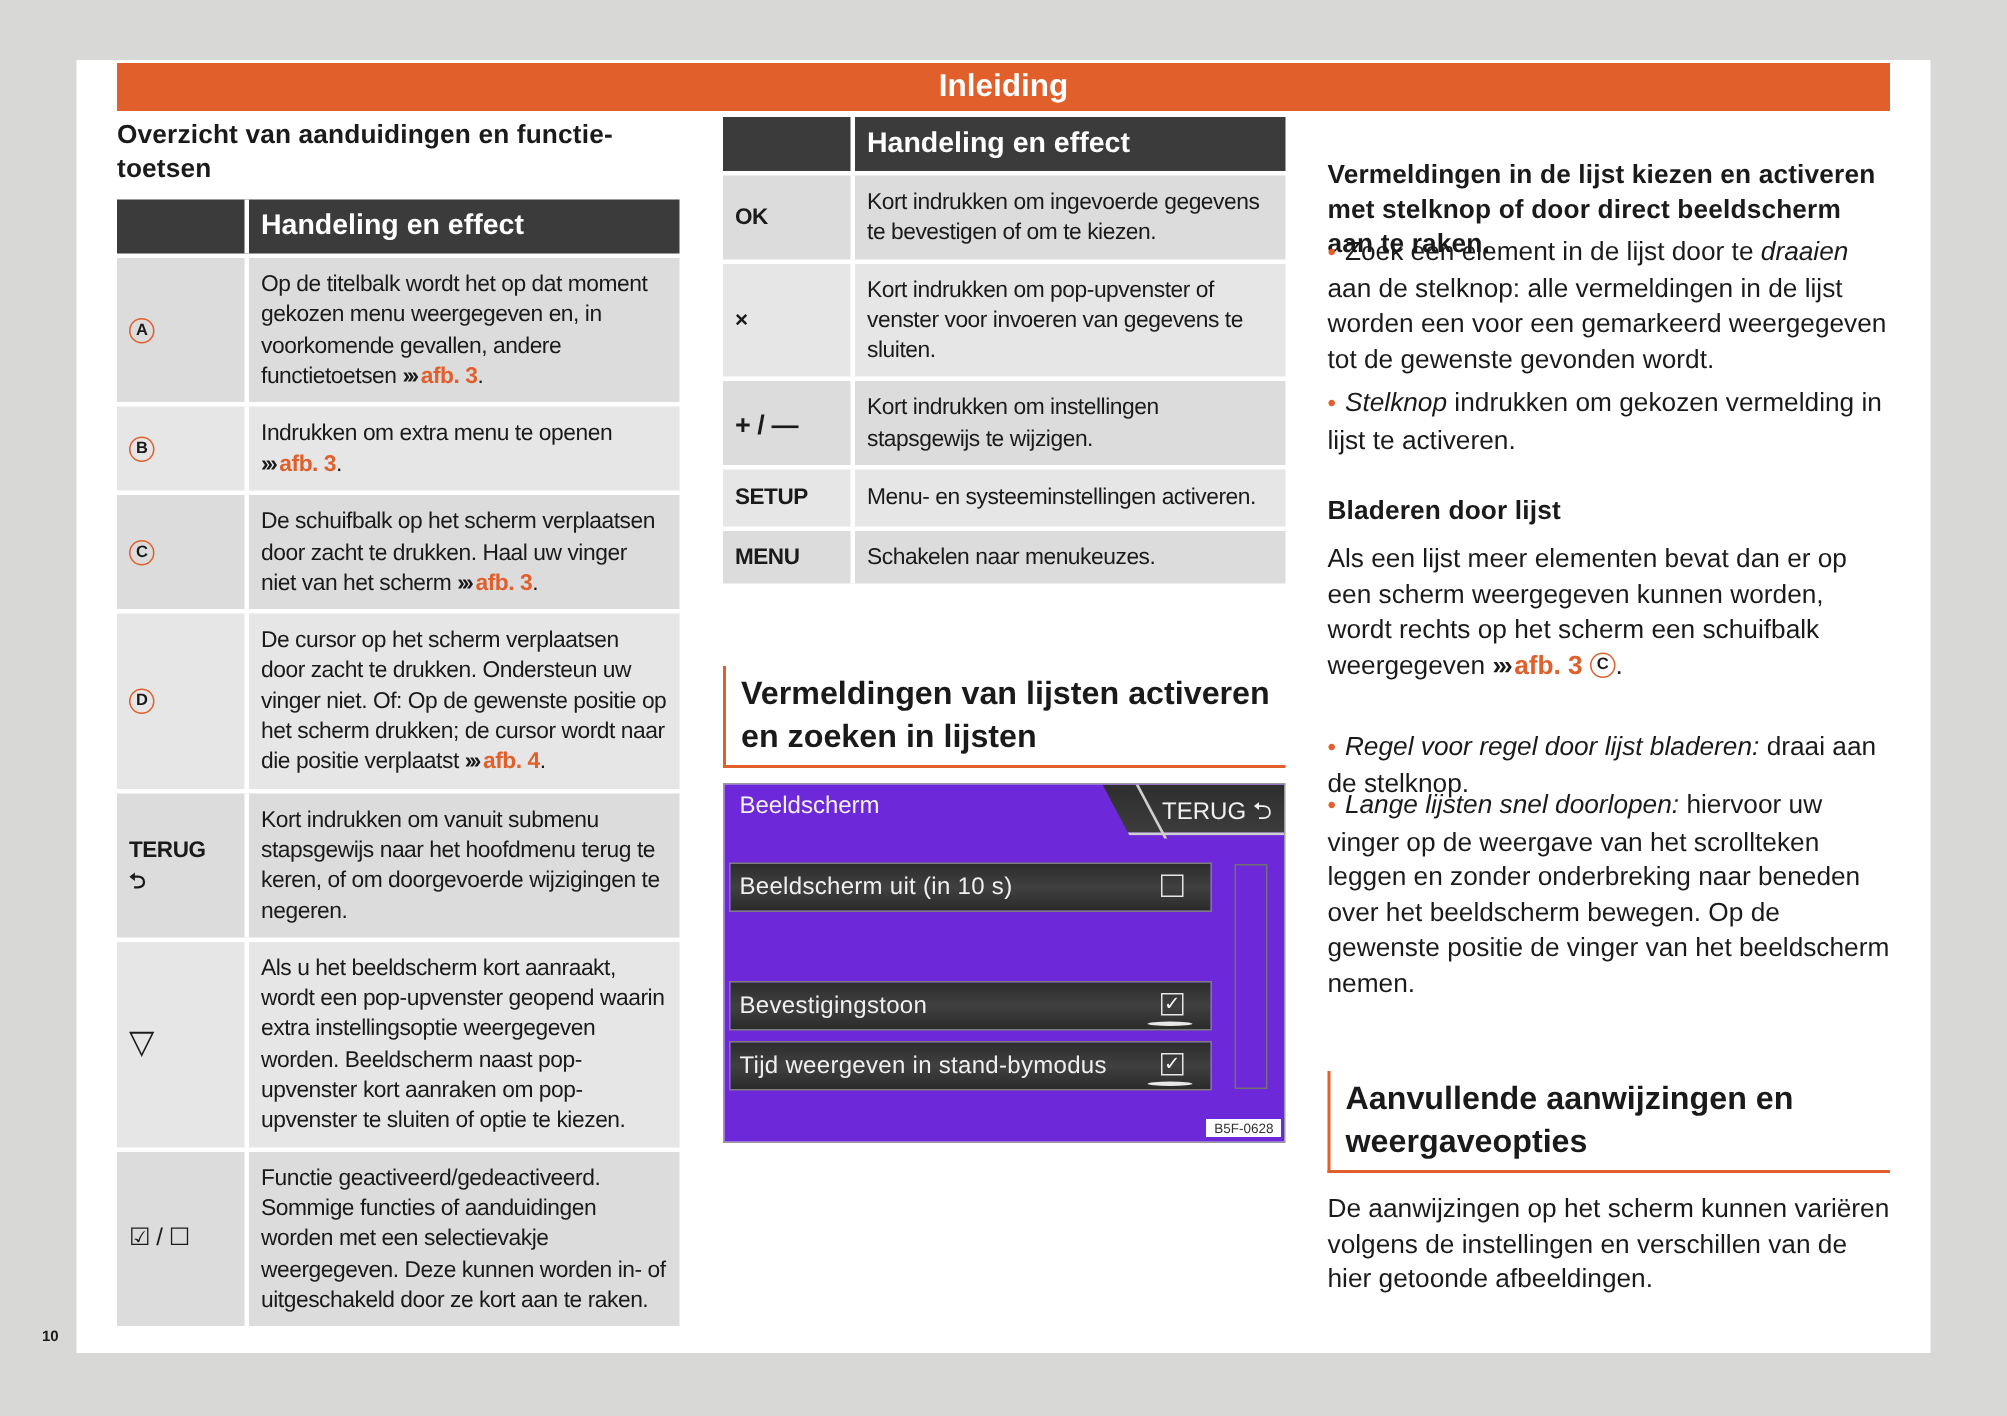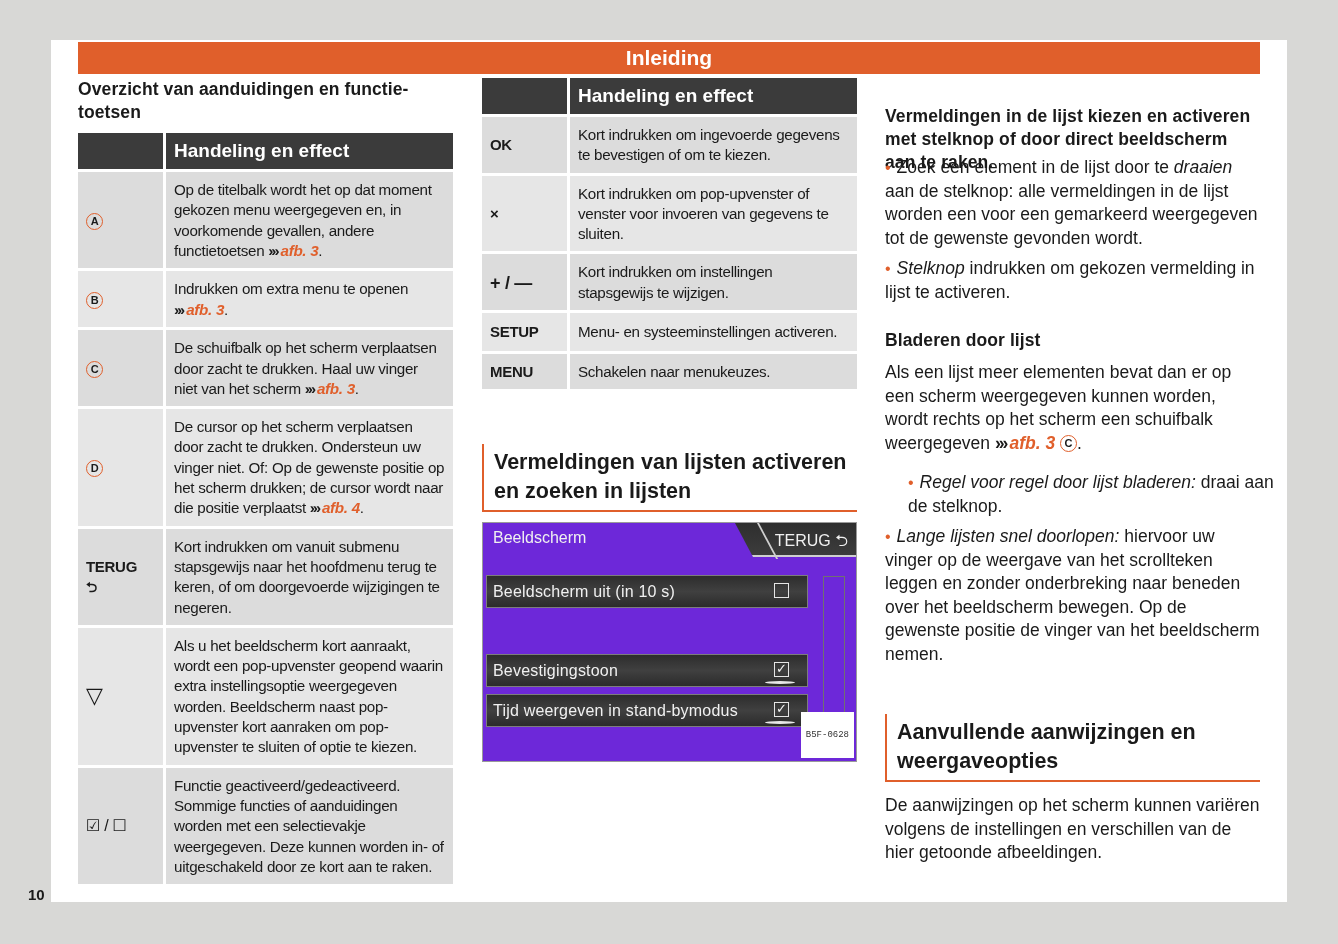--- a/index.html
+++ b/index.html
@@ -1,47 +1,47 @@
 <!DOCTYPE html>
 <html><head>
 <meta charset="utf-8">
 <style>
   * { box-sizing: border-box; margin: 0; padding: 0; }
   html, body { width: 1338px; height: 944px; background: #d8d8d6; overflow: hidden; }
   body { position: relative; font-family: "Liberation Sans", "DejaVu Sans", sans-serif; color: #1a1a1a; }
   .page { position: absolute; left: 51px; top: 40px; width: 1236px; height: 862px; background: #fff; }
   .topbar { position: absolute; left: 78px; top: 22px; width: 1182px; height: 32px; background: #e05f2b; color: #fff; text-align: center; font-weight: bold; font-size: 21px; line-height: 32px; margin-top: 20px; }
-  .page-num { position: absolute; left: 28px; top: 886px; font-weight: bold; font-size: 15px; }
+  .page-num { position: absolute; left: 28px; top: 886px; font-weight: bold; font-size: 10px; }
   .col { position: absolute; top: 0; }
   .c1 { left: 78px; width: 375px; }
   .c2 { left: 482px; width: 375px; }
   .c3 { left: 885px; width: 375px; }
   .h3 { font-weight: bold; font-size: 17.5px; line-height: 23px; letter-spacing: 0.1px; }
   table.tbl { border-collapse: separate; border-spacing: 0 3px; width: 375px; margin-top: -3px; }
   .tbl th { background: #3b3b3b; color: #fff; font-size: 19px; font-weight: bold; text-align: left; height: 36px; padding: 0 8px; }
   .tbl th.k { width: 88px; border-right: 3px solid #fff; }
   .tbl td { background: #dcdcdc; font-size: 15.2px; line-height: 20.3px; padding: 8px 8px 7px 8px; vertical-align: middle; letter-spacing: -0.3px; }
   .tbl td.k { border-right: 3px solid #fff; font-weight: bold; font-size: 15px; margin-top: 24px; }
   .tbl tr.alt td { background: #e6e6e6; }
-  .ref { color: #e05f2b; font-weight: bold; font-style: italic; }
+  .ref { color: #e05f2b; font-weight: bold; }
   .chev { font-weight: bold; letter-spacing: -2px; margin-right: 3px; }
   .circ { display: inline-block; width: 17px; height: 17px; border: 1.8px solid #e05f2b; border-radius: 50%; font-size: 11px; font-weight: bold; text-align: center; line-height: 14px; color: #1a1a1a; vertical-align: middle; }
   .sec-head { border-left: 2px solid #e05f2b; border-bottom: 2px solid #e05f2b; padding: 4px 0 4px 10px; font-weight: bold; font-size: 21.5px; line-height: 29px; }
   .fig { border: 1px solid #9a9a9a; width: 375px; }
   .screen { position: relative; background: #6d28d9; height: 238px; overflow: hidden; }
   .screen .title { position: absolute; left: 10px; top: 6px; color: #f0f0f0; font-size: 16px; }
   .screen .tab { position: absolute; left: 252px; top: 0; width: 125px; height: 34px; background: linear-gradient(#2e2e2e,#3c3c3c); clip-path: polygon(0 0,100% 0,100% 100%,18px 100%); border-bottom: 2px solid #cfcfcf; }
   .screen .tab-slash { position: absolute; left: 252px; top: 0; width: 24px; height: 36px; border-right: 2px solid #cfcfcf; transform: skewX(28deg); transform-origin: top left; }
   .screen .back { position: absolute; right: 8px; top: 6px; color: #f0f0f0; font-size: 16px; }
   .srow { position: absolute; left: 3px; width: 322px; height: 33px; border: 1px solid #7d7d7d; background: linear-gradient(#2d2d2d,#404040 50%,#2b2b2b); color: #f0f0f0; font-size: 16px; line-height: 31px; padding-left: 6px; letter-spacing: 0.2px; }
   .srow .r { position: absolute; right: 16px; top: 0; color: #a9a9a9; }
   .srow .cb { position: absolute; right: 18px; top: 7px; width: 15px; height: 15px; border: 1.5px solid #e6e6e6; font-size: 13px; line-height: 12px; text-align: center; color: #f5f5f5; }
   .srow .glow { position: absolute; right: 12px; bottom: 2px; width: 30px; height: 3px; border-radius: 50%; background: #e8e8e8; }
   .scrollbar { position: absolute; left: 340px; top: 53px; width: 22px; height: 150px; border: 1px solid #707070; }
-  .code { position: absolute; right: 2px; bottom: 3px; background: #fff; color: #333; font-size: 9px; padding: 18px 5px; font-family: Liberation Mono, monospace; }
+  .code { position: absolute; right: 2px; bottom: 3px; background: #fff; color: #333; font-size: 9px; padding: 1px 5px; font-family: Liberation Sans, sans-serif; }
   .caption { padding: 6px 10px 8px 10px; font-size: 16px; line-height: 21px; }
   .caption .afb { color: #e05f2b; font-weight: bold; margin-right: 6px; }
   p.body { font-size: 17.5px; line-height: 23.5px; }
   .bul::before { content: "\2022"; color: #e05f2b; margin-right: 6px; font-size: 16px; }
   i { font-style: italic; }
 </style>
 </head>
 <body>
 
 <div class="page"></div>
@@ -155,21 +155,21 @@
 <div class="col c3">
   <div class="h3" style="position:absolute;top:78px;width:375px;margin-top:27px;">Vermeldingen in de lijst kiezen en activeren met stelknop of door direct beeldscherm aan te raken.</div>
 
   <p class="body bul" style="position:absolute;top:156px;width:375px;"><span>Zoek een element in de lijst door te </span><i>draaien</i><span> aan de stelknop: alle vermeldingen in de lijst worden een voor een gemarkeerd weergegeven tot de gewenste gevonden wordt.</span></p>
   <p class="body bul" style="position:absolute;top:257px;width:375px;"><span></span><i>Stelknop</i><span> indrukken om gekozen vermelding in lijst te activeren.</span></p>
 
   <div class="h3" style="position:absolute;top:329px;">Bladeren door lijst</div>
 
   <p class="body" style="position:absolute;top:361px;width:375px;"><span>Als een lijst meer elementen bevat dan er op een scherm weergegeven kunnen worden, wordt rechts op het scherm een schuifbalk weergegeven</span> <span class="chev">›››</span><span class="ref">afb. 3</span> <span class="circ">C</span>.</p>
 
-  <p class="body bul" style="position:absolute;top:471px;width:375px;margin-left:23px;"><span></span><i>Regel voor regel door lijst bladeren:</i><span> draai aan de stelknop.</span></p>
+  <p class="body bul" style="position:absolute;top:486px;width:375px;"><span></span><i>Regel voor regel door lijst bladeren:</i><span> draai aan de stelknop.</span></p>
   <p class="body bul" style="position:absolute;top:525px;width:375px;"><span></span><i>Lange lijsten snel doorlopen:</i><span> hiervoor uw vinger op de weergave van het scrollteken leggen en zonder onderbreking naar beneden over het beeldscherm bewegen. Op de gewenste positie de vinger van het beeldscherm nemen.</span></p>
 
   <div class="sec-head" style="position:absolute;top:714px;width:375px;">Aanvullende aanwijzingen en weergaveopties</div>
 
   <p class="body" style="position:absolute;top:794px;width:375px;">De aanwijzingen op het scherm kunnen variëren volgens de instellingen en verschillen van de hier getoonde afbeeldingen.</p>
 </div>
 
 <div class="page-num">10</div>
 
 </body></html>

